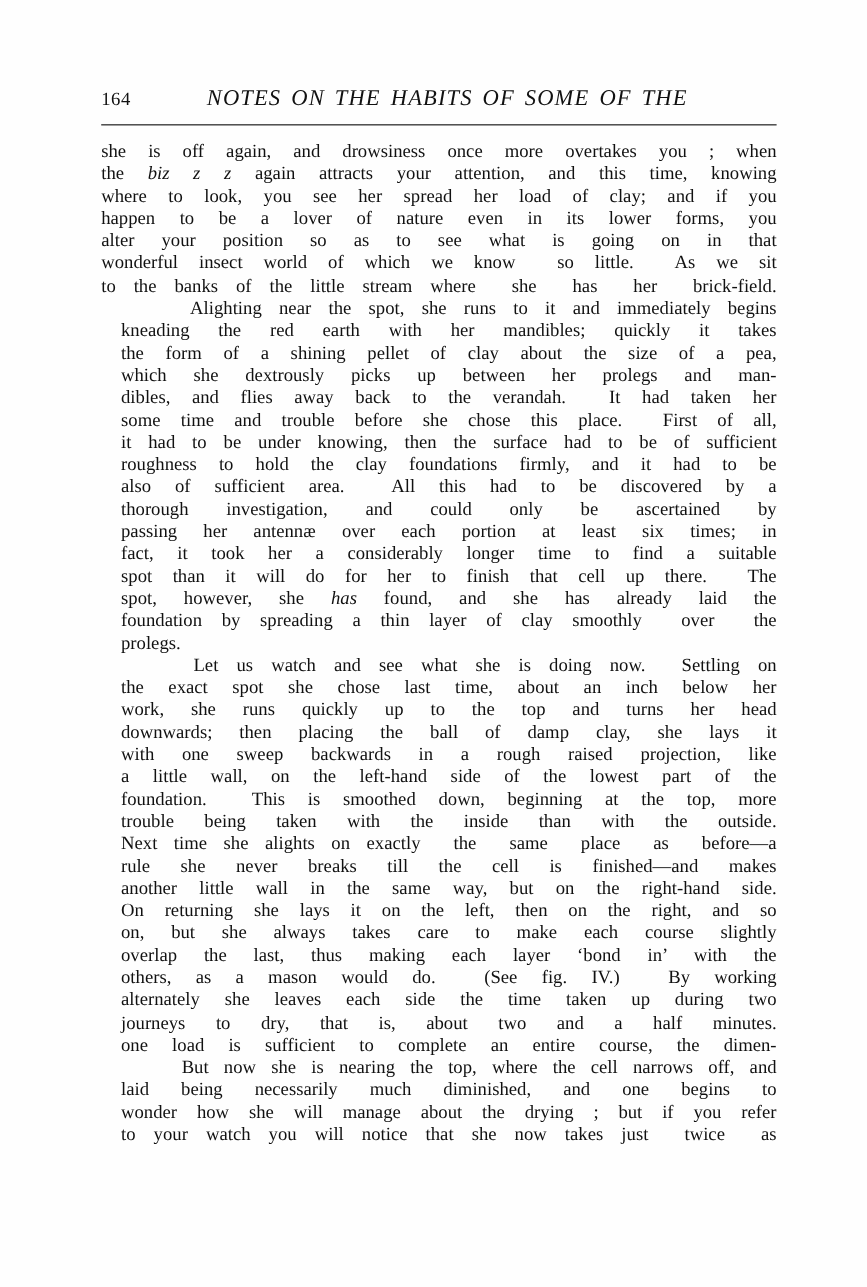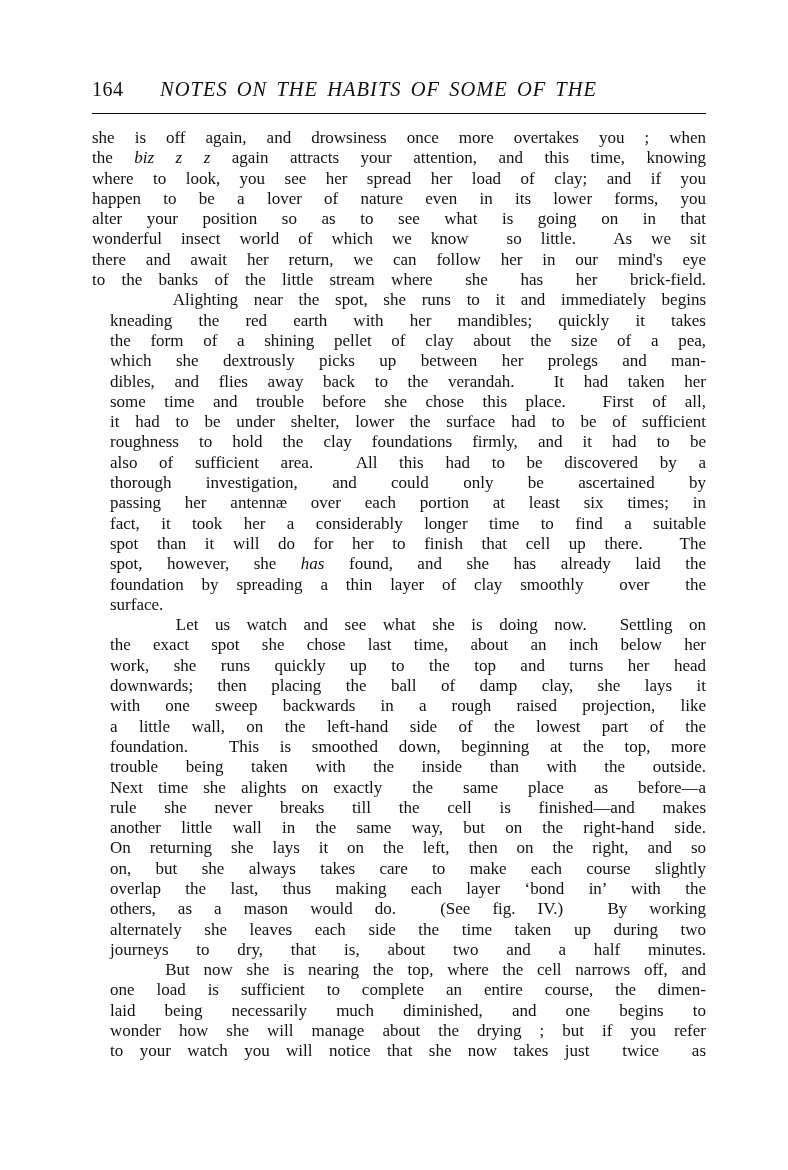--- a/index.html
+++ b/index.html
@@ -27,33 +27,34 @@
     top: 78px;
     width: 614px;
   }
   
   .running-head {
     display: flex;
     align-items: baseline;
     height: 30px;
   }
   .folio {
-    font-size: 20px;
+    font-size: 17px;
     letter-spacing: 0.5px;
     font-variant-numeric: oldstyle-nums;
     font-feature-settings: "onum" 1;
     width: 68px;
     flex: none;
   }
   .head-title {
     font-style: italic;
     font-size: 20.5px;
     letter-spacing: 1.0px;
     word-spacing: 3px;
     white-space: nowrap;
+    margin-left: 28px;
   }
   .head-rule {
     width: 614px;
     height: 0;
     border-top: 1.6px solid #0b0b0b;
     margin-top: 5px;
   }
   
   .body-copy {
     margin-top: 14px;
@@ -95,41 +96,40 @@
 
     <div class="body-copy">
 
       <p class="first stretch">
         <span class="line">she is off again, and drowsiness once more overtakes you ; when</span>
         <span class="line">the <i>biz z z</i> again attracts your attention, and this time, knowing</span>
         <span class="line">where to look, you see her spread her load of clay; and if you</span>
         <span class="line">happen to be a lover of nature even in its lower forms, you</span>
         <span class="line">alter your position so as to see what is going on in that</span>
         <span class="line">wonderful insect world of which we know&nbsp; so little.&nbsp; As we sit</span>
-        <span class="line">there and await her return, we can follow her in our mind's eye</span>
         <span class="line">to the banks of the little stream where&nbsp; she&nbsp; has&nbsp; her&nbsp; brick-field.</span>
       </p>
 
       <p class="stretch">
         <span class="line">&nbsp;&nbsp;&nbsp;&nbsp;Alighting near the spot, she runs to it and immediately begins</span>
         <span class="line">kneading the red earth with her mandibles; quickly it takes</span>
         <span class="line">the form of a shining pellet of clay about the size of a pea,</span>
         <span class="line">which she dextrously picks up between her prolegs and man-</span>
         <span class="line">dibles, and flies away back to the verandah.&nbsp; It had taken her</span>
         <span class="line">some time and trouble before she chose this place.&nbsp; First of all,</span>
-        <span class="line">it had to be under shelter, lower the surface had to be of sufficient</span>
+        <span class="line">it had to be under knowing, then the surface had to be of sufficient</span>
         <span class="line">roughness to hold the clay foundations firmly, and it had to be</span>
         <span class="line">also of sufficient area.&nbsp; All this had to be discovered by a</span>
         <span class="line">thorough investigation, and could only be ascertained by</span>
         <span class="line">passing her antennæ over each portion at least six times; in</span>
         <span class="line">fact, it took her a considerably longer time to find a suitable</span>
         <span class="line">spot than it will do for her to finish that cell up there.&nbsp; The</span>
         <span class="line">spot, however, she <i>has</i> found, and she has already laid the</span>
         <span class="line">foundation by spreading a thin layer of clay smoothly&nbsp; over&nbsp; the</span>
-        <span class="line" style="text-align:left">surface.</span>
+        <span class="line" style="text-align:left">prolegs.</span>
       </p>
 
       <p class="stretch">
         <span class="line">&nbsp;&nbsp;&nbsp;&nbsp;Let us watch and see what she is doing now.&nbsp; Settling on</span>
         <span class="line">the exact spot she chose last time, about an inch below her</span>
         <span class="line">work, she runs quickly up to the top and turns her head</span>
         <span class="line">downwards; then placing the ball of damp clay, she lays it</span>
         <span class="line">with one sweep backwards in a rough raised projection, like</span>
         <span class="line">a little wall, on the left-hand side of the lowest part of the</span>
         <span class="line">foundation.&nbsp; This is smoothed down, beginning at the top, more</span>
@@ -139,22 +139,22 @@
         <span class="line">another little wall in the same way, but on the right-hand side.</span>
         <span class="line">On returning she lays it on the left, then on the right, and so</span>
         <span class="line">on, but she always takes care to make each course slightly</span>
         <span class="line">overlap the last, thus making each layer ‘bond in’ with the</span>
         <span class="line">others, as a mason would do.&nbsp; (See fig. IV.)&nbsp; By working</span>
         <span class="line">alternately she leaves each side the time taken up during two</span>
         <span class="line" style="text-align:center">journeys to dry, that is, about two and a half minutes.</span>
       </p>
 
       <p class="stretch">
+        <span class="line">one load is sufficient to complete an entire course, the dimen-</span>
         <span class="line">&nbsp;&nbsp;&nbsp;&nbsp;But now she is nearing the top, where the cell narrows off, and</span>
-        <span class="line">one load is sufficient to complete an entire course, the dimen-</span>
         <span class="line">laid being necessarily much diminished, and one begins to</span>
         <span class="line">wonder how she will manage about the drying ; but if you refer</span>
         <span class="line">to your watch you will notice that she now takes just&nbsp; twice&nbsp; as</span>
       </p>
 
     </div>
   </div>
 </div>
 
 </body></html>

